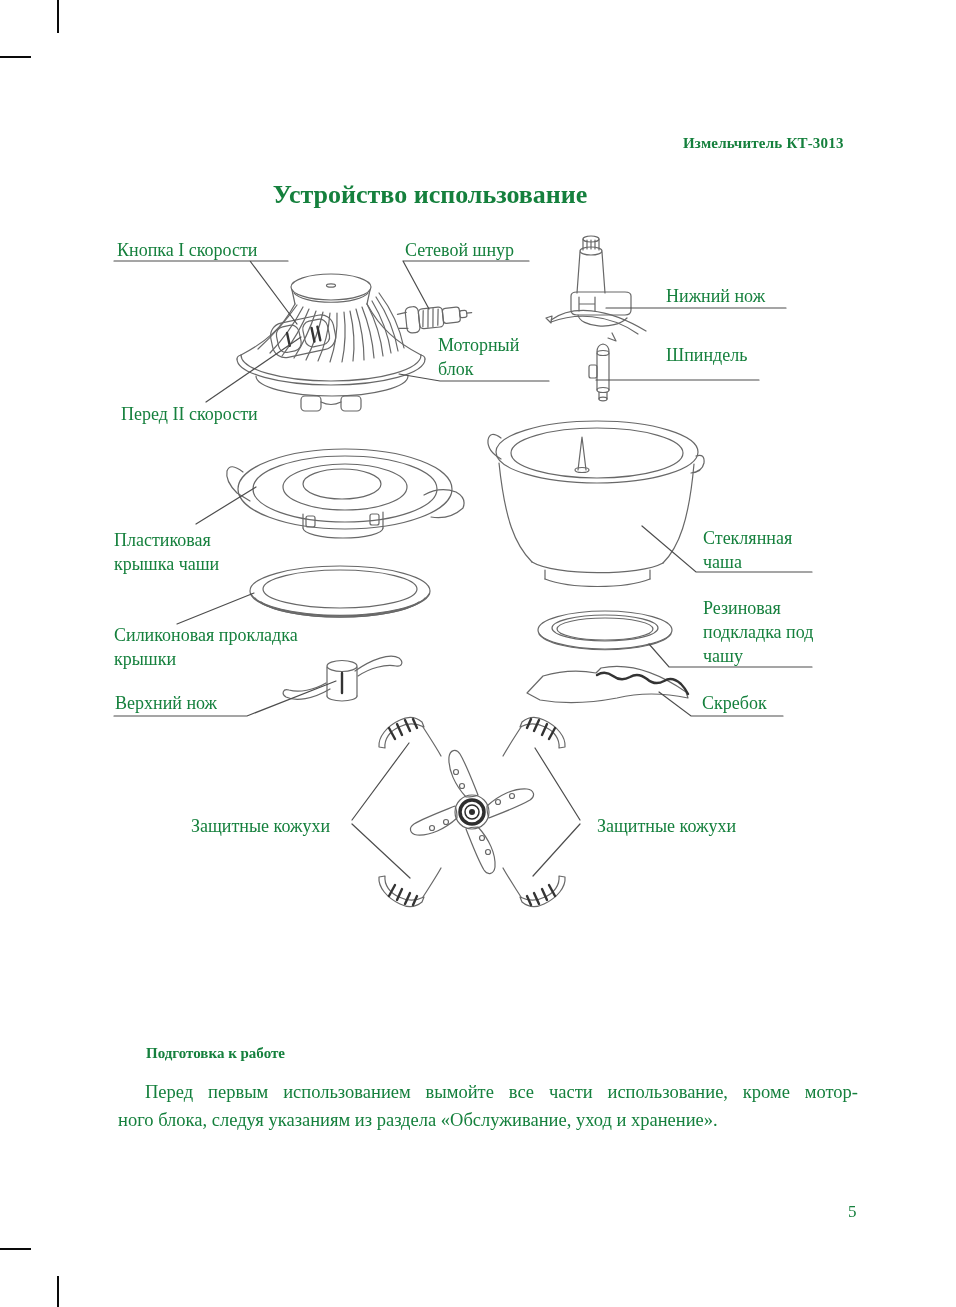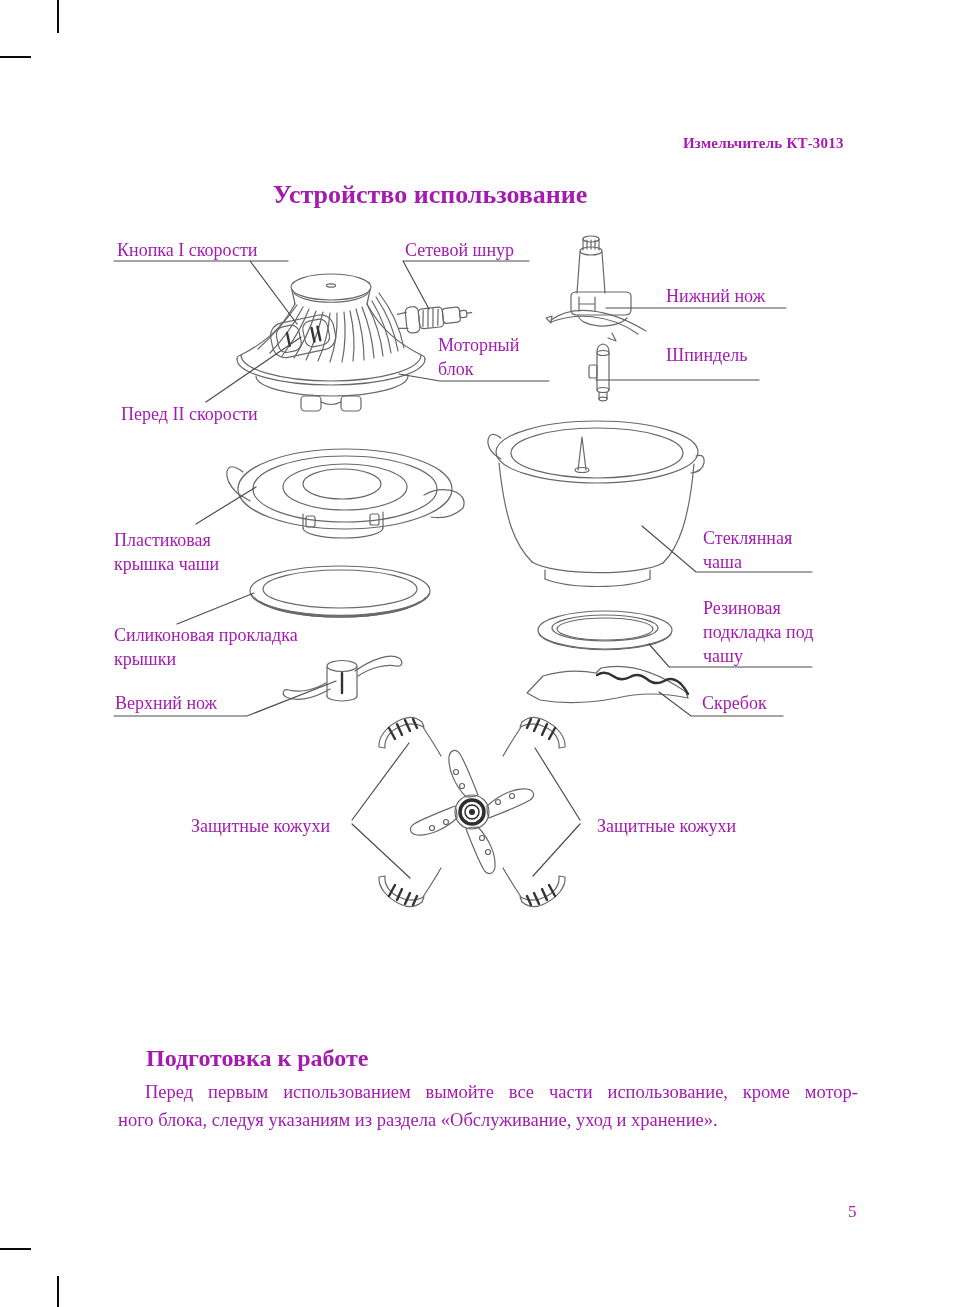--- a/index.html
+++ b/index.html
@@ -1,28 +1,28 @@
 <!DOCTYPE html>
 <html lang="ru"><head>
 <meta charset="utf-8">
 <style>
   html,body{margin:0;padding:0;background:#fff;}
   #page{position:relative;width:860px;height:1307px;background:#ffffff;overflow:hidden;
-        font-family:"Liberation Serif","DejaVu Serif",serif;color:#a21caf;}
+        font-family:"Liberation Serif","DejaVu Serif",serif;color:#15803d;}
   .crop{position:absolute;background:#0a0a0a;}
   .hdr{position:absolute;left:683px;top:135px;font-size:15px;font-weight:bold;letter-spacing:.2px;}
   .title{position:absolute;left:0;right:0;top:180px;text-align:center;font-size:26px;font-weight:bold;}
   .lbl{position:absolute;font-size:18px;line-height:24px;white-space:nowrap;}
   .lbl.wrap{white-space:normal;}
   svg.draw{position:absolute;left:0;top:0;}
   .part{fill:none;stroke:#686868;stroke-width:1.2;stroke-linecap:round;stroke-linejoin:round;}
   .dark{fill:none;stroke:#333;stroke-width:2.4;stroke-linecap:round;}
   .lead{fill:none;stroke:#4d4d4d;stroke-width:1.2;stroke-linecap:round;}
   .sect-title{position:absolute;left:0;right:0;top:1001px;text-align:center;font-size:25px;font-weight:bold;}
-  .subsect{position:absolute;left:146px;top:1045px;font-size:24px;font-weight:bold;}
+  .subsect{position:absolute;left:146px;top:1045px;font-size:15px;font-weight:bold;}
   .para{position:absolute;left:118px;top:1078px;width:740px;font-size:18.5px;line-height:28px;}
   .para .l1{text-indent:27px;text-align:justify;text-align-last:justify;}
   .pageno{position:absolute;left:848px;top:1202px;font-size:17px;}
 </style>
 </head>
 <body>
 
 <div id="page">
 
   <div class="crop" style="left:57px;top:0;width:2px;height:33px"></div>

